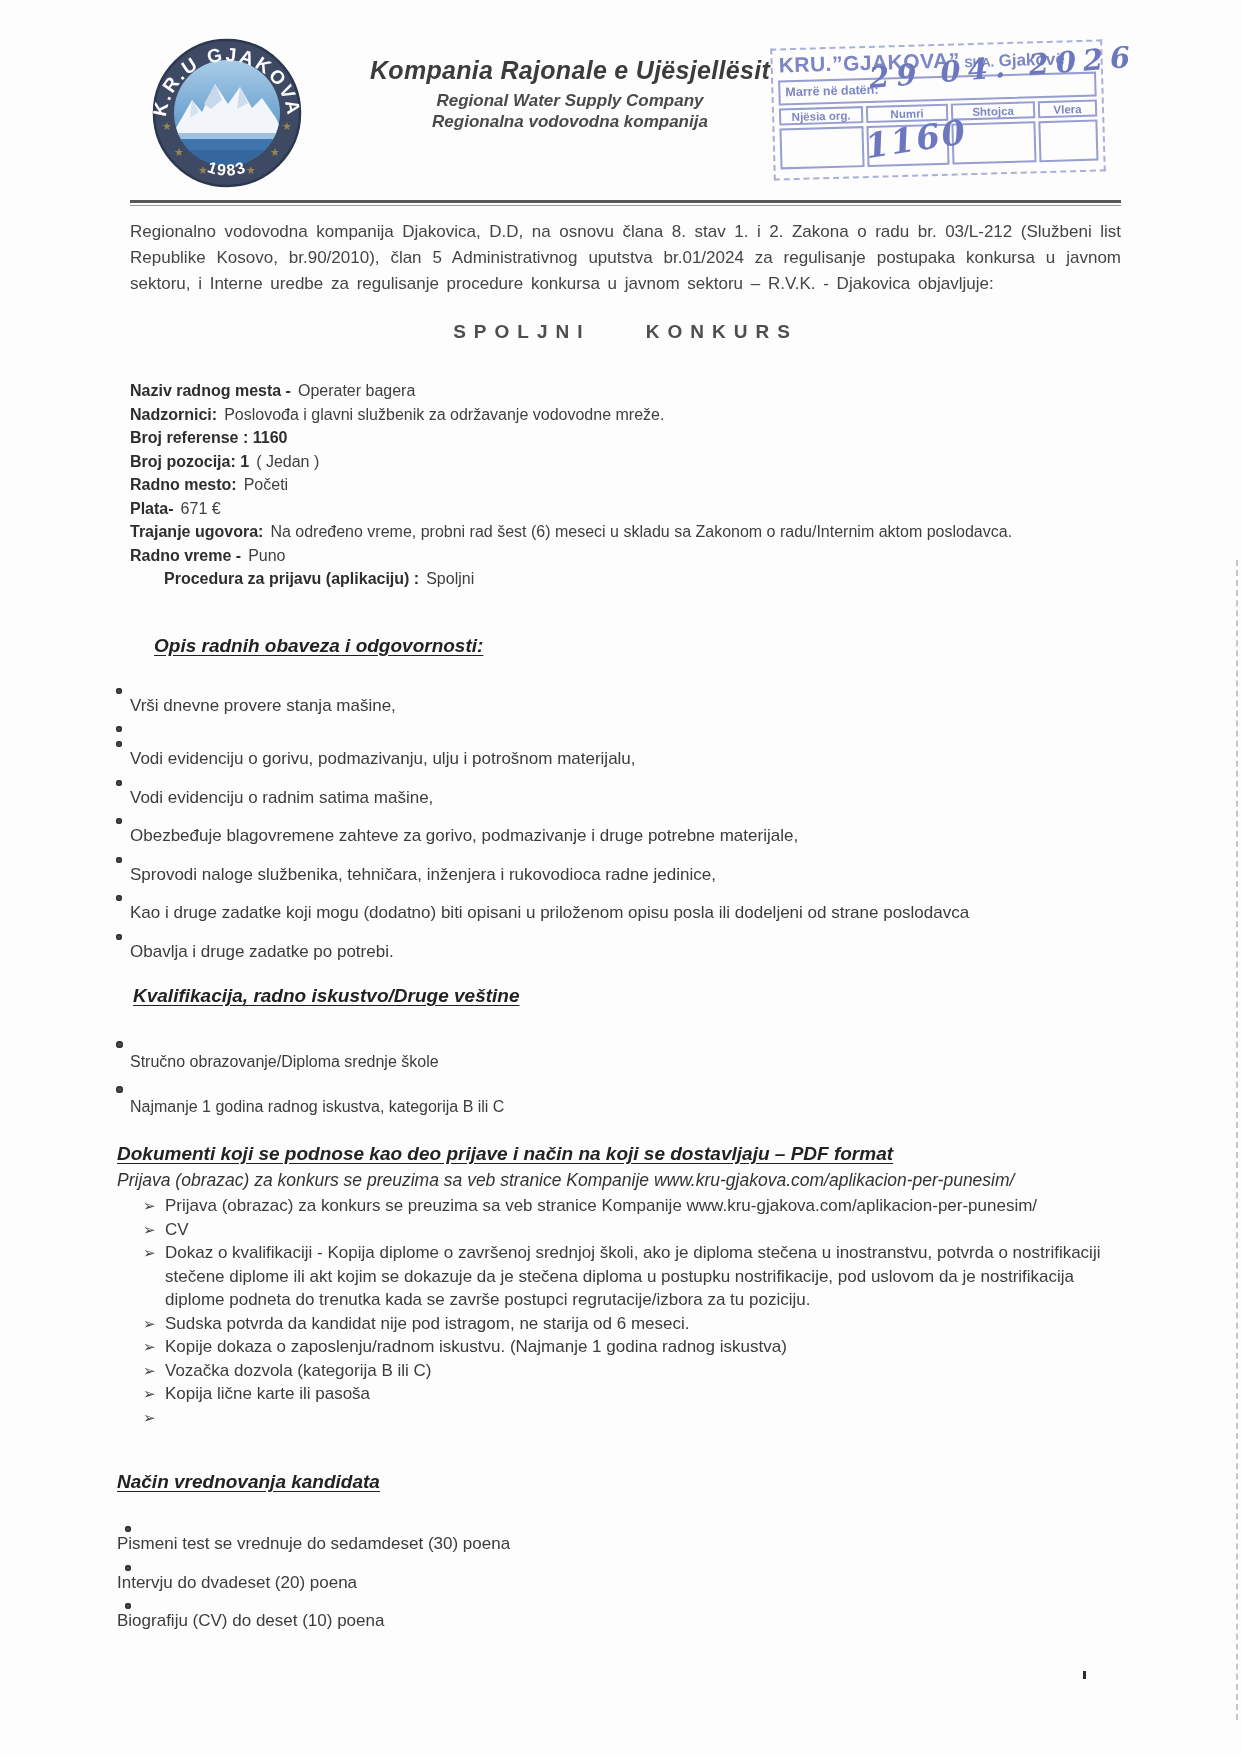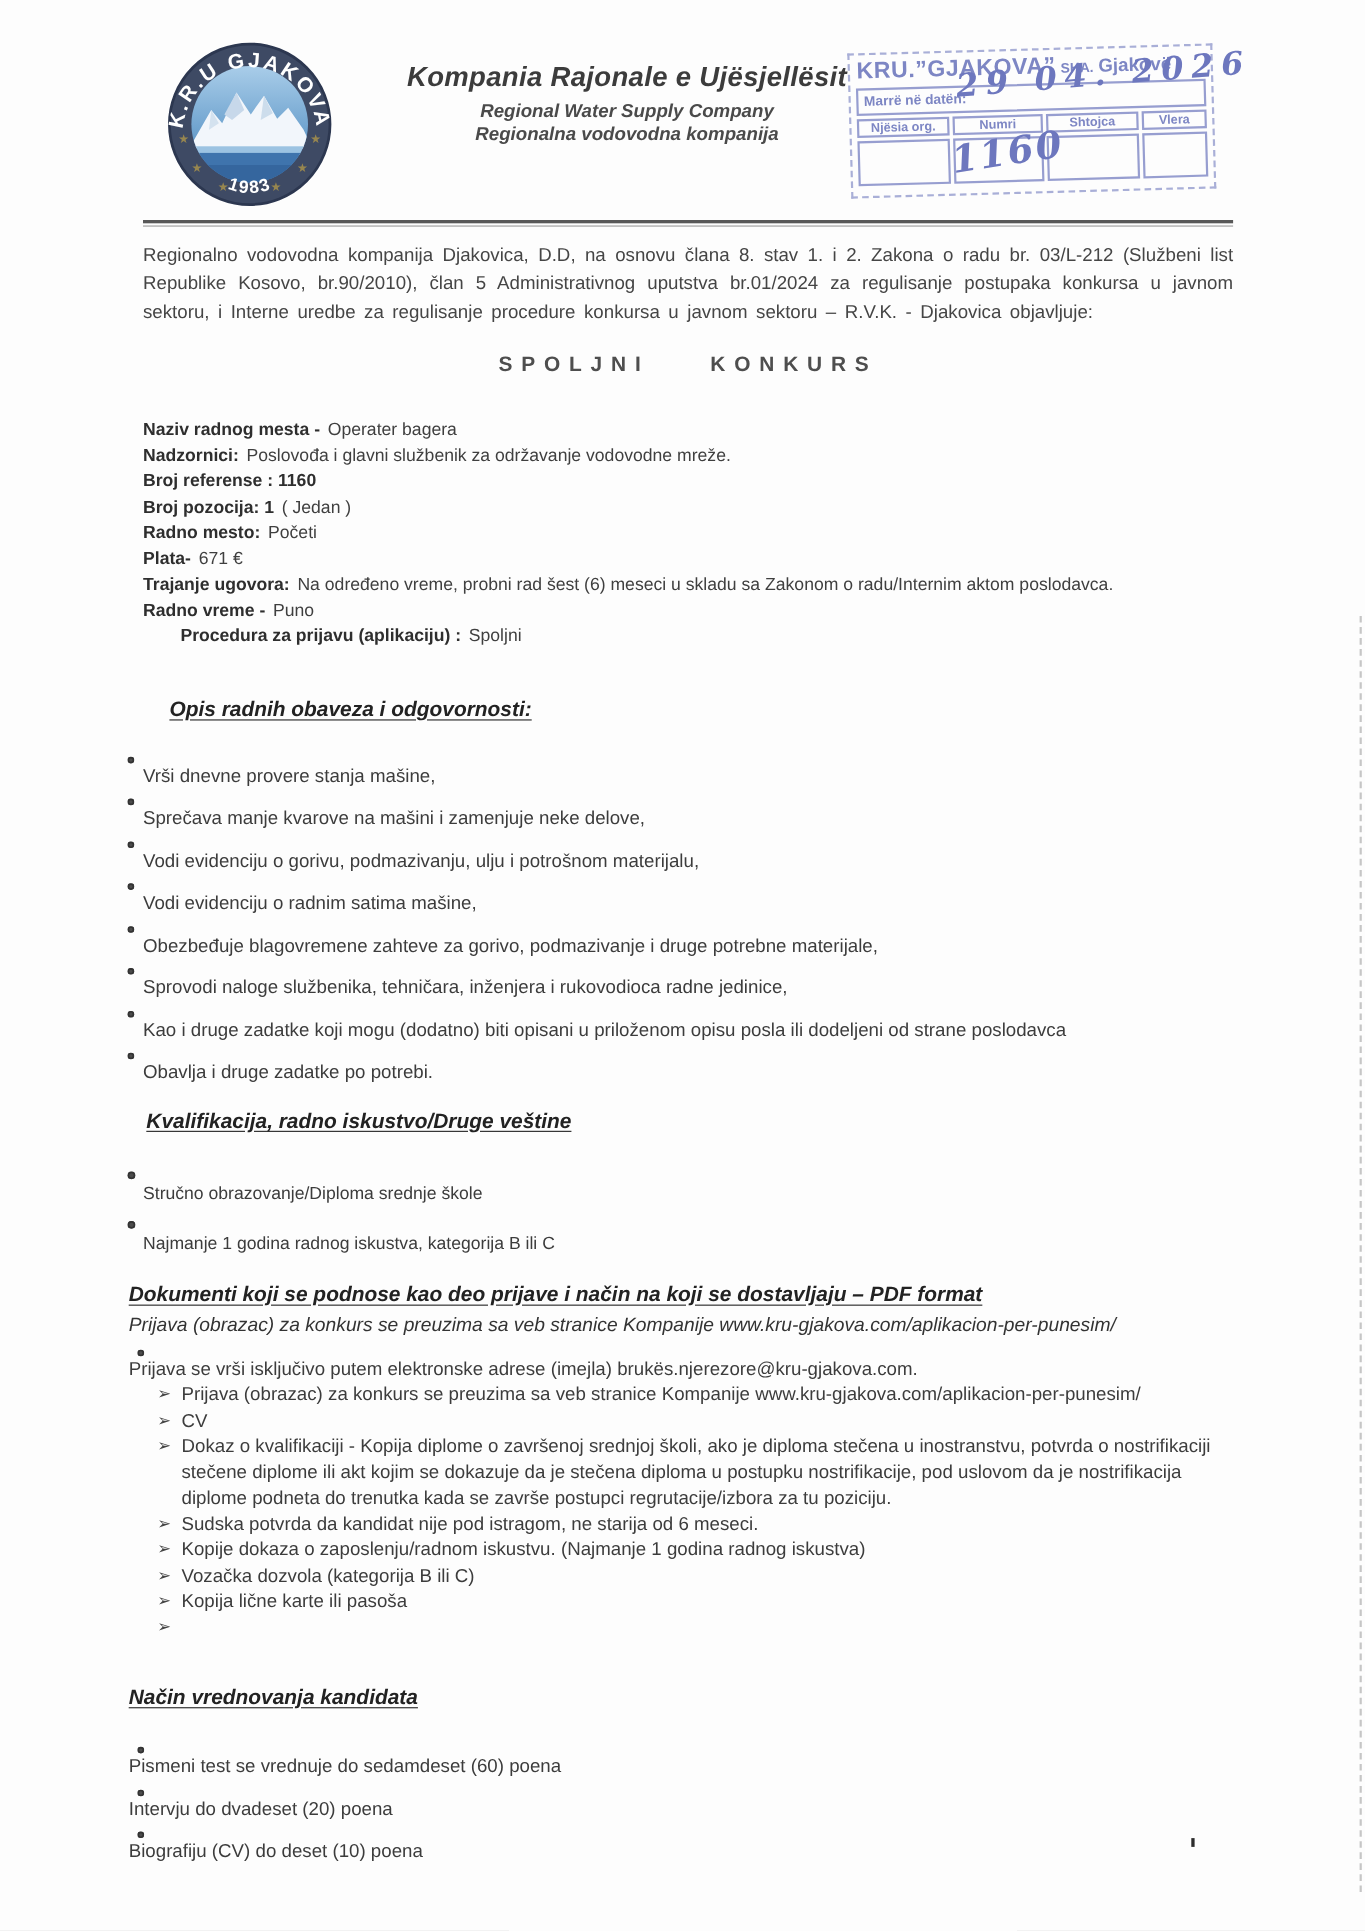--- a/index.html
+++ b/index.html
@@ -203,21 +203,20 @@
     </div>
 
     <div class="sec-heading duties-heading">Opis radnih obaveza i odgovornosti:</div>
     <div class="blist">
       <div class="bullet-item">
           <span class="bdot"></span>
           <span class="btext">Vrši dnevne provere stanja mašine,</span>
         </div>
       <div class="bullet-item">
           <span class="bdot"></span>
-          <span class="btext">Sprečava manje kvarove na mašini i zamenjuje neke delove,</span>
         </div>
       <div class="bullet-item">
           <span class="bdot"></span>
           <span class="btext">Vodi evidenciju o gorivu, podmazivanju, ulju i potrošnom materijalu,</span>
         </div>
       <div class="bullet-item">
           <span class="bdot"></span>
           <span class="btext">Vodi evidenciju o radnim satima mašine,</span>
         </div>
       <div class="bullet-item">
@@ -247,24 +246,20 @@
       <div class="bullet-item">
           <span class="bdot"></span>
           <span class="btext">Najmanje 1 godina radnog iskustva, kategorija B ili C</span>
         </div>
     </div>
 
     <div class="sec-heading docs-heading">Dokumenti koji se podnose kao deo prijave i način na koji se dostavljaju – PDF format</div>
     <div class="docs-section">
       <div class="docs-intro">Prijava (obrazac) za konkurs se preuzima sa veb stranice Kompanije www.kru-gjakova.com/aplikacion-per-punesim/</div>
       <div class="blist docs-list">
-        <div class="bullet-item">
-            <span class="bdot"></span>
-            <span class="btext">Prijava se vrši isključivo putem elektronske adrese (imejla) brukës.njerezore@kru-gjakova.com.</span>
-          </div>
       </div>
       <div class="arrow-list">
         <div class="arrow-item">
             <span class="arrow-glyph">➢</span>
             <span class="atext">Prijava (obrazac) za konkurs se preuzima sa veb stranice Kompanije www.kru-gjakova.com/aplikacion-per-punesim/</span>
           </div>
         <div class="arrow-item">
             <span class="arrow-glyph">➢</span>
             <span class="atext">CV</span>
           </div>
@@ -291,21 +286,21 @@
         <div class="arrow-item emph">
             <span class="arrow-glyph">➢</span>
           </div>
       </div>
     </div>
 
     <div class="sec-heading eval-heading">Način vrednovanja kandidata</div>
     <div class="blist eval-list">
       <div class="bullet-item">
           <span class="bdot"></span>
-          <span class="btext">Pismeni test se vrednuje do sedamdeset (60) poena</span>
+          <span class="btext">Pismeni test se vrednuje do sedamdeset (30) poena</span>
         </div>
       <div class="bullet-item">
           <span class="bdot"></span>
           <span class="btext">Intervju do dvadeset (20) poena</span>
         </div>
       <div class="bullet-item">
           <span class="bdot"></span>
           <span class="btext">Biografiju (CV) do deset (10) poena</span>
         </div>
     </div>

